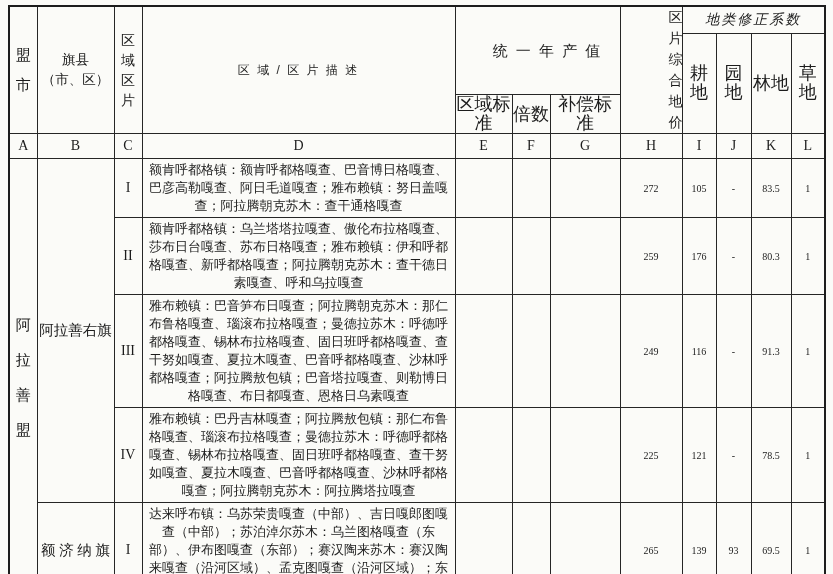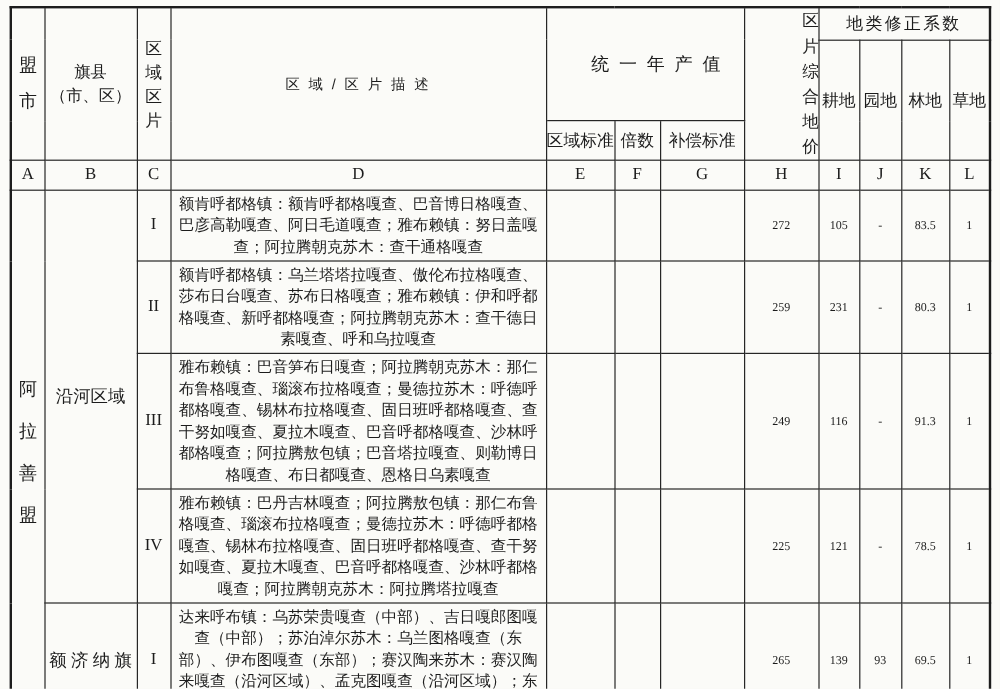--- a/index.html
+++ b/index.html
@@ -27,30 +27,30 @@
     vertical-align: middle;
     text-align: center;
     font-weight: normal;
   }
   table.grid { border: 2px solid #1d1d1d; }
 
   
   .hd {
     font-family: "Liberation Sans", "DejaVu Sans", sans-serif;
     font-weight: bold;
-    font-size: 14px;
+    font-size: 18px;
     line-height: 19px;
   }
   .pre { white-space: pre-line; }
   .v-league-hd { font-size: 15px; line-height: 30px; }
   .v-zone-hd   { font-size: 14px; line-height: 20px; }
   .banner-hd   { font-size: 13.5px; line-height: 20px; }
   .desc-hd     { font-size: 12px; letter-spacing: 2px; }
   .annual-hd   { font-size: 15px; letter-spacing: 2px; padding-left: 20px; }
-  .corr-hd     { font-size: 14px; letter-spacing: 2px; }
+  .corr-hd     { font-size: 14px; letter-spacing: 2px; font-style: italic; }
   .price-hd    { font-size: 14px; line-height: 21px; padding-left: 48px; }
 
   
   .letter { font-size: 14px; height: 25px; }
 
   
   .v-league {
     font-size: 15px;
     line-height: 35px;
     font-weight: normal;
@@ -125,40 +125,40 @@
         <th class="letter">K</th>
         <th class="letter">L</th>
       </tr>
     </thead>
     <tbody>
       <tr style="height:57px">
         <td rowspan="5" class="pre v-league">阿
 拉
 善
 盟</td>
-        <td rowspan="4" class="banner-cell">沿河区域</td>
+        <td rowspan="4" class="banner-cell">阿拉善右旗</td>
         <td class="zone-cell">I</td>
         <td class="desc-cell">额肯呼都格镇：额肯呼都格嘎查、巴音博日格嘎查、巴彦高勒嘎查、阿日毛道嘎查；雅布赖镇：努日盖嘎查；阿拉腾朝克苏木：查干通格嘎查</td>
         <td class="num-cell"></td>
         <td class="num-cell"></td>
         <td class="num-cell"></td>
         <td class="num-cell">272</td>
         <td class="num-cell">105</td>
         <td class="num-cell">-</td>
         <td class="num-cell">83.5</td>
         <td class="num-cell">1</td>
       </tr>
       <tr style="height:75px">
         <td class="zone-cell">II</td>
         <td class="desc-cell">额肯呼都格镇：乌兰塔塔拉嘎查、傲伦布拉格嘎查、莎布日台嘎查、苏布日格嘎查；雅布赖镇：伊和呼都格嘎查、新呼都格嘎查；阿拉腾朝克苏木：查干德日素嘎查、呼和乌拉嘎查</td>
         <td class="num-cell"></td>
         <td class="num-cell"></td>
         <td class="num-cell"></td>
         <td class="num-cell">259</td>
-        <td class="num-cell">231</td>
+        <td class="num-cell">176</td>
         <td class="num-cell">-</td>
         <td class="num-cell">80.3</td>
         <td class="num-cell">1</td>
       </tr>
       <tr style="height:110px">
         <td class="zone-cell">III</td>
         <td class="desc-cell">雅布赖镇：巴音笋布日嘎查；阿拉腾朝克苏木：那仁布鲁格嘎查、瑙滚布拉格嘎查；曼德拉苏木：呼德呼都格嘎查、锡林布拉格嘎查、固日班呼都格嘎查、查干努如嘎查、夏拉木嘎查、巴音呼都格嘎查、沙林呼都格嘎查；阿拉腾敖包镇；巴音塔拉嘎查、则勒博日格嘎查、布日都嘎查、恩格日乌素嘎查</td>
         <td class="num-cell"></td>
         <td class="num-cell"></td>
         <td class="num-cell"></td>

